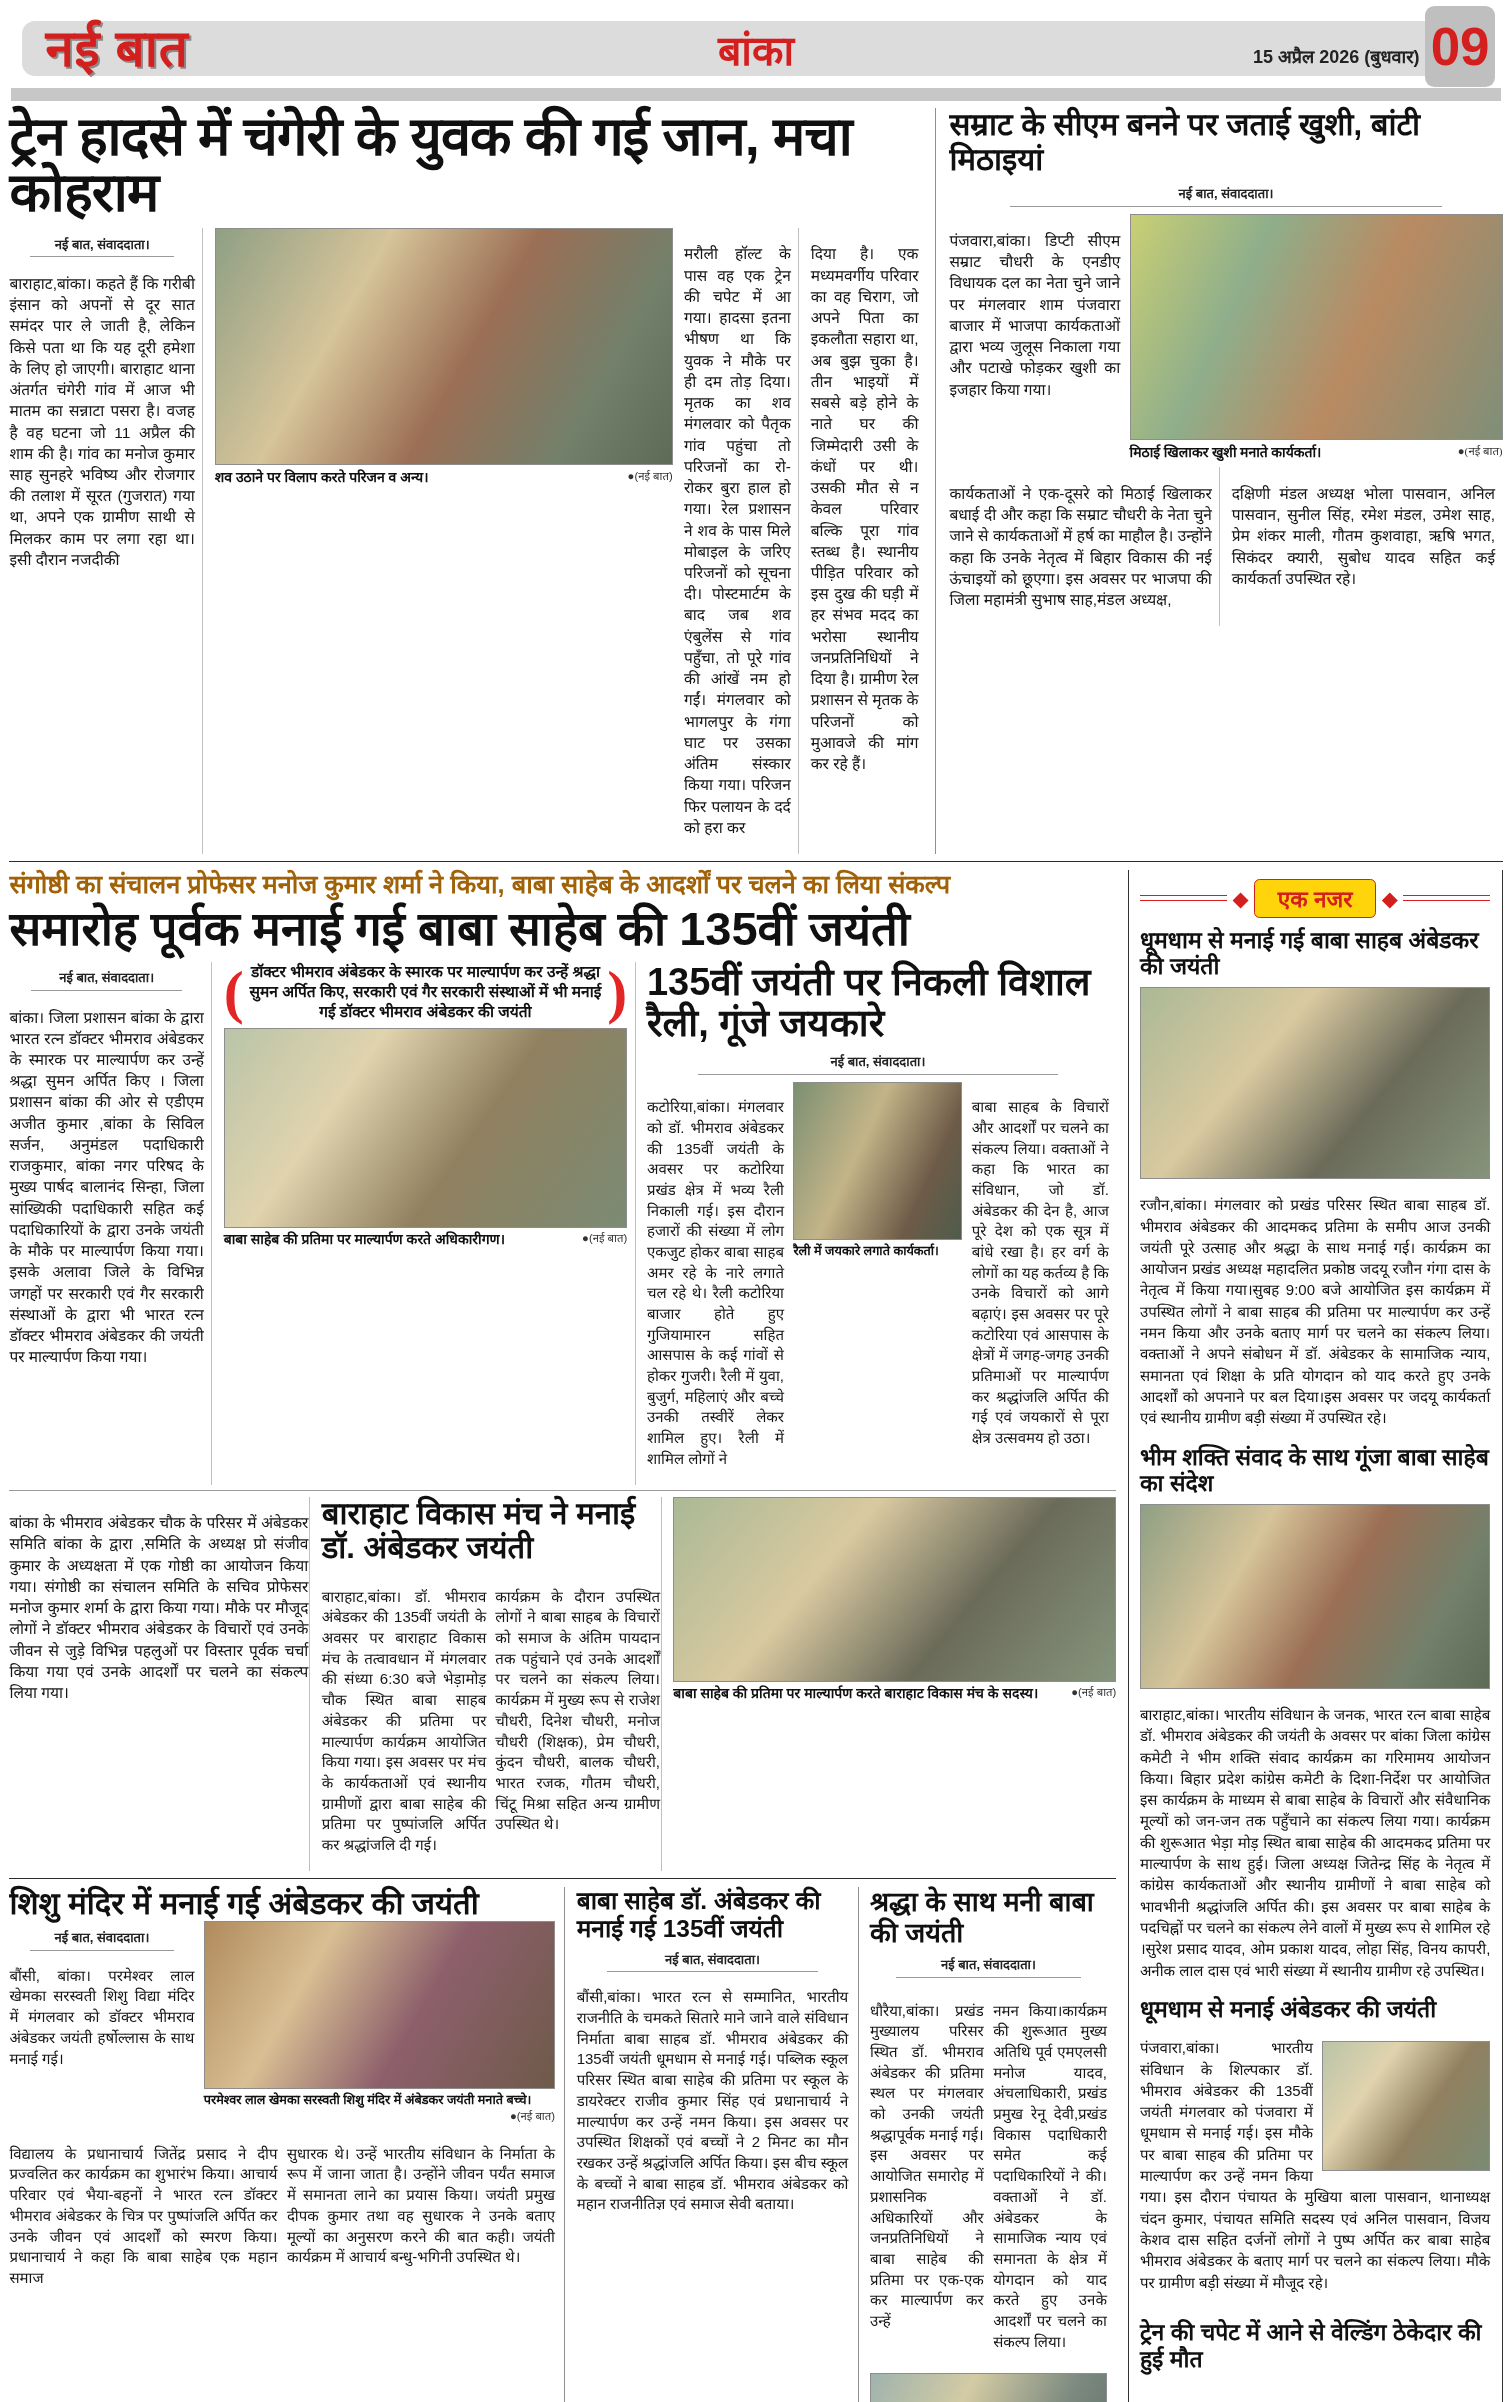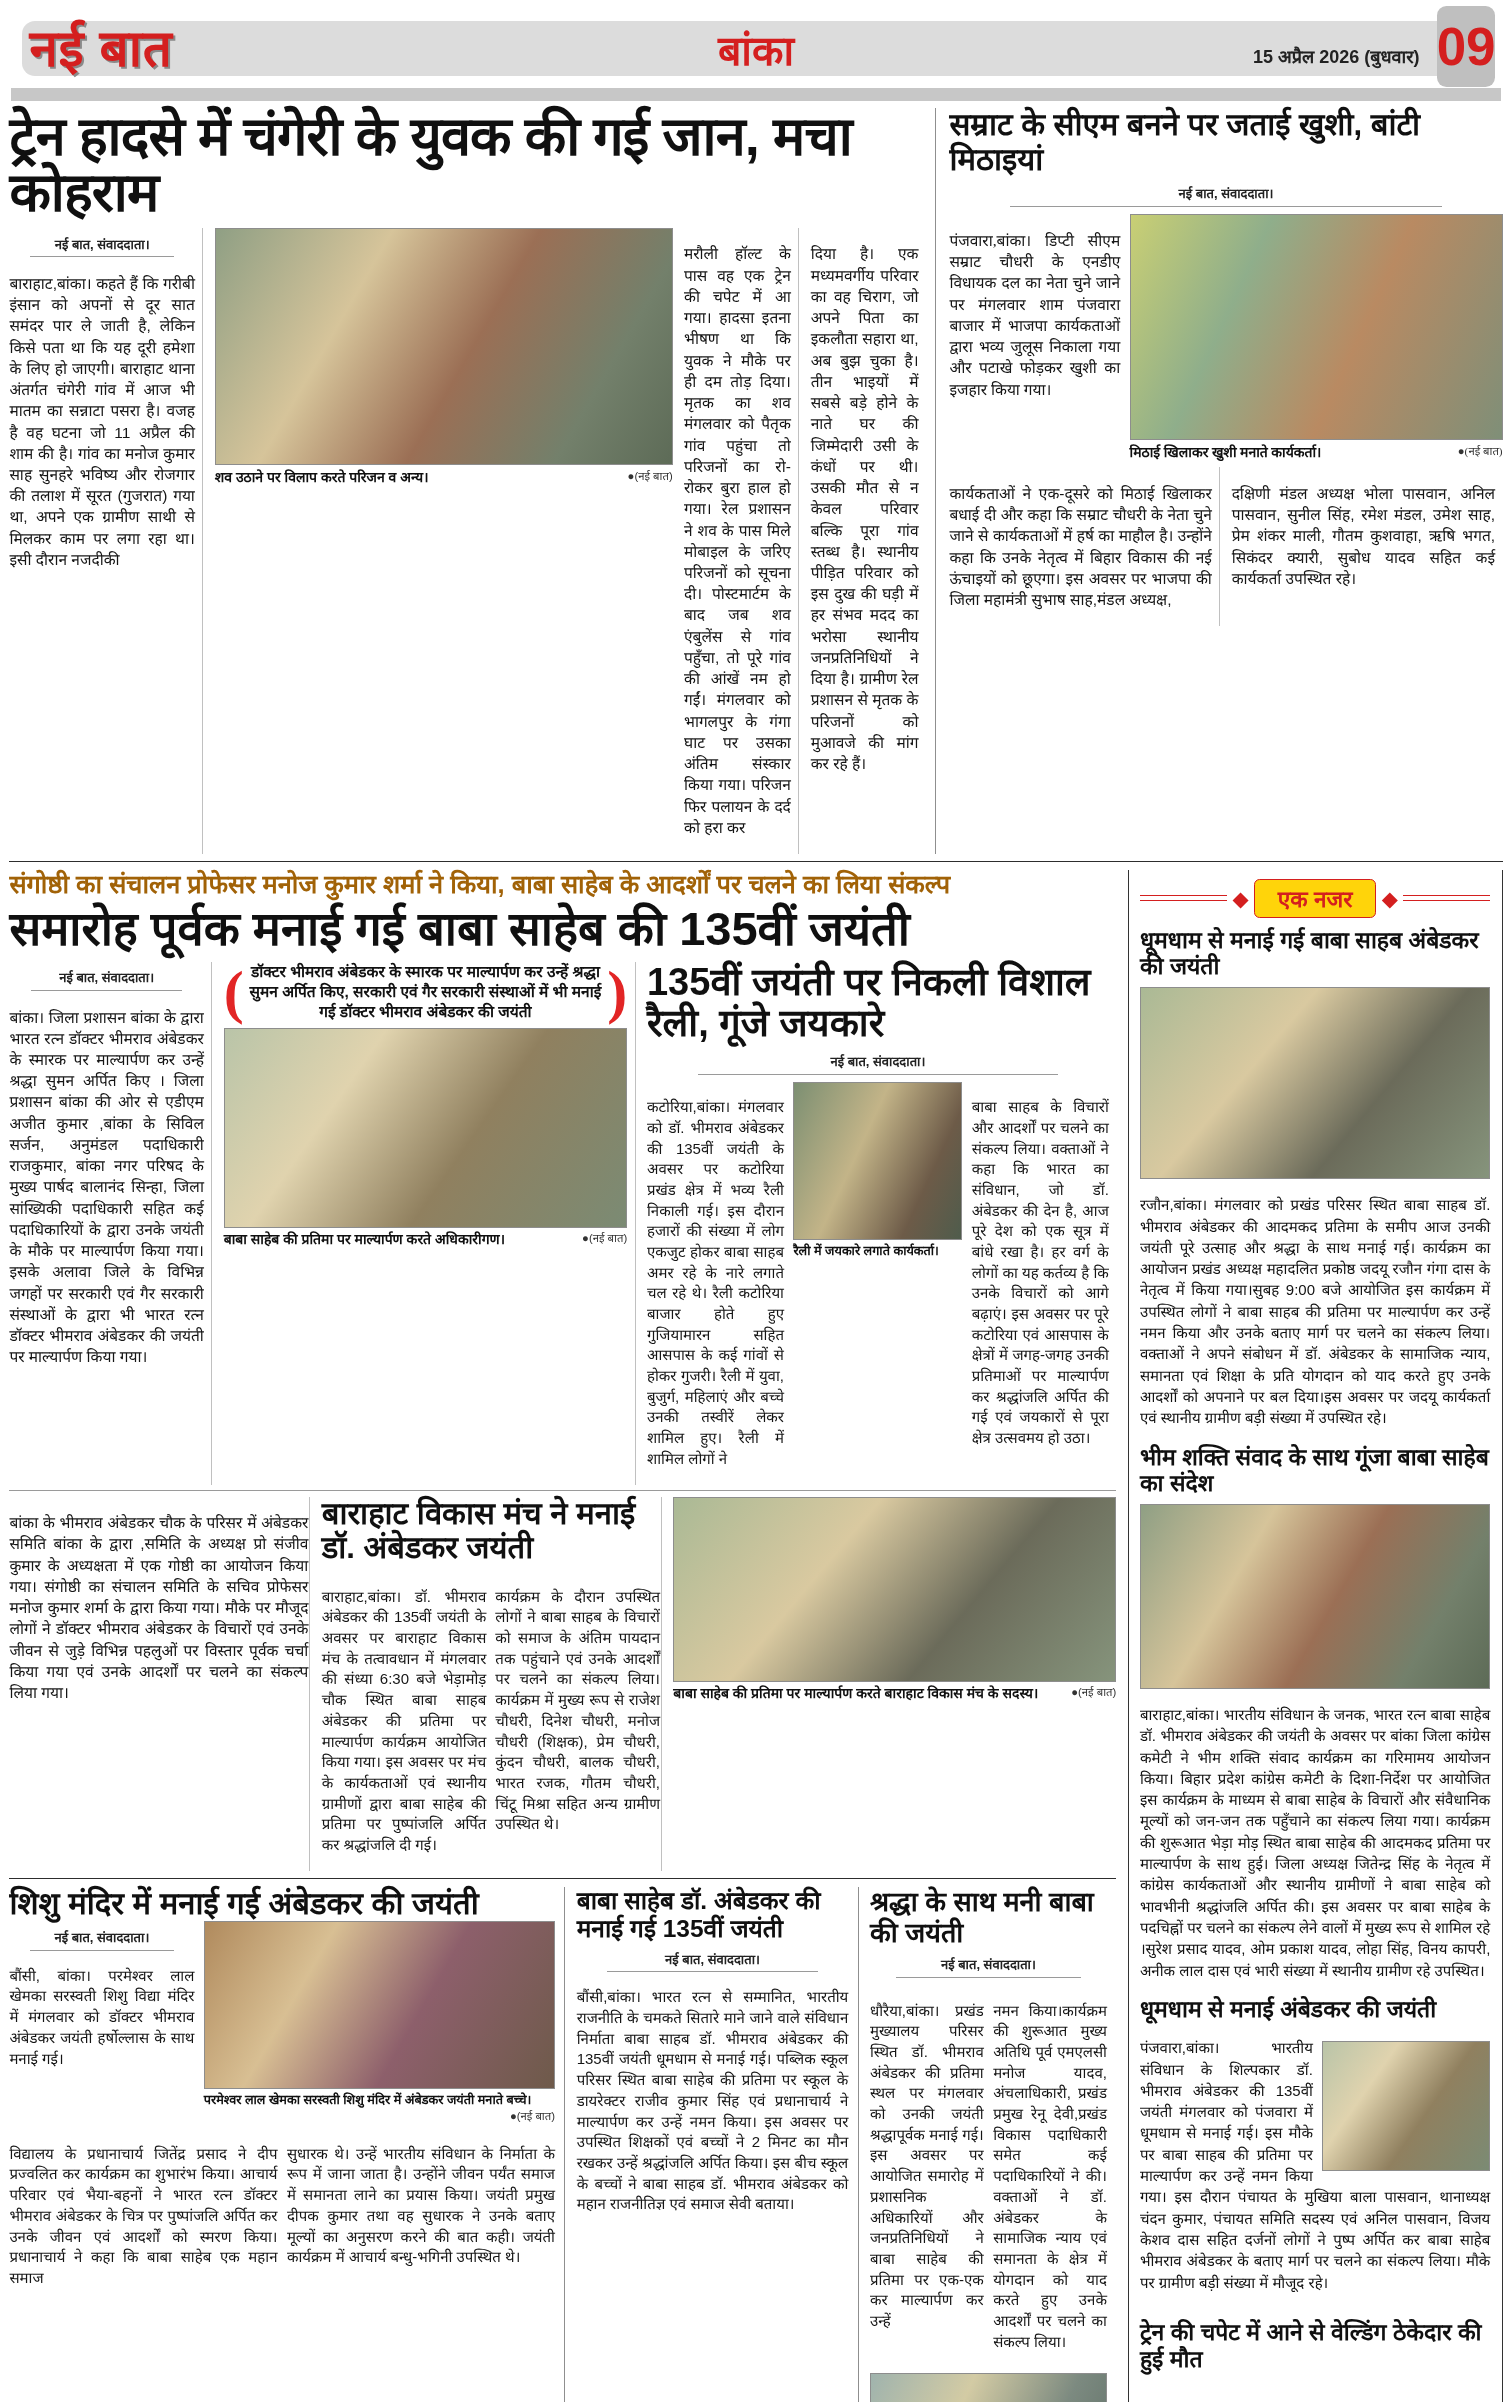--- a/index.html
+++ b/index.html
@@ -1,25 +1,25 @@
 <!DOCTYPE html>
 <html lang="hi" style="font-size:15px"><head>
 <meta charset="utf-8">
 <style>
   html,body{margin:0;padding:0;background:#ffffff;}
   .page{width:1512px;box-sizing:border-box;padding:5.6px 9.4px 13px;background:#fff;color:#111;
         font-family:"Liberation Sans","DejaVu Sans",sans-serif;}
   
   .masthead{position:relative;height:81px;}
   .mast-bar{position:absolute;left:13px;right:13px;top:15px;height:55px;background:#dcdcdc;border-radius:13px;}
-  .paper-logo{position:absolute;left:20px;top:5.6px;font-size:51px;font-weight:900;color:#d41f1f;
+  .paper-logo{position:absolute;left:36px;top:5.6px;font-size:51px;font-weight:900;color:#d41f1f;
               text-shadow:1.9px 1.9px 0 #8a8a8a;letter-spacing:0.9px;}
   .edition{position:absolute;left:0;right:0;top:15px;text-align:center;font-size:41px;font-weight:900;color:#d41f1f;}
   .mast-right{position:absolute;right:83px;top:38px;font-size:18px;font-weight:700;color:#222;}
-  .pageno{position:absolute;right:7.5px;top:0px;width:58px;height:81px;background:#bfbfbf;border-radius:9.4px;
+  .pageno{position:absolute;right:7.5px;top:0px;width:70px;height:81px;background:#bfbfbf;border-radius:9.4px;
           display:flex;align-items:center;justify-content:center;font-size:53px;font-weight:900;color:#d41f1f;}
   .mast-strip{height:12.2px;background:#c7c7c7;margin:1.9px 1.9px 7.5px;}
   
   .band-rule{border-top:1.9px solid #2d2d2d;margin:7.5px 0;}
   .thin-rule{border-top:0.9px solid #9a9a9a;margin:5.6px 0;}
   h1,h2,h3{margin:0;color:#101010;}
   .hl-xxl{font-size:54px;font-weight:900;line-height:1.04;letter-spacing:-0.9px;}
   .hl-xl{font-size:47px;font-weight:900;line-height:1.06;}
   .hl-lg{font-size:38px;font-weight:900;line-height:1.1;}
   .hl-md{font-size:31px;font-weight:900;line-height:1.12;}

